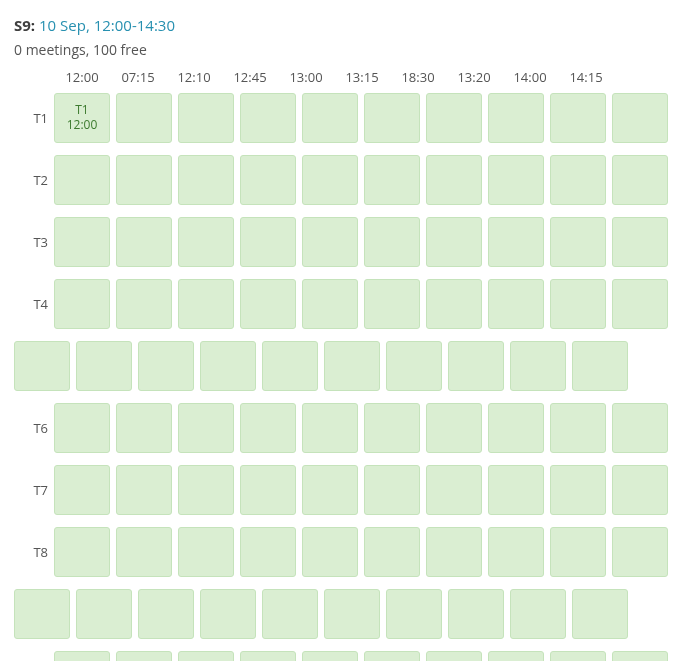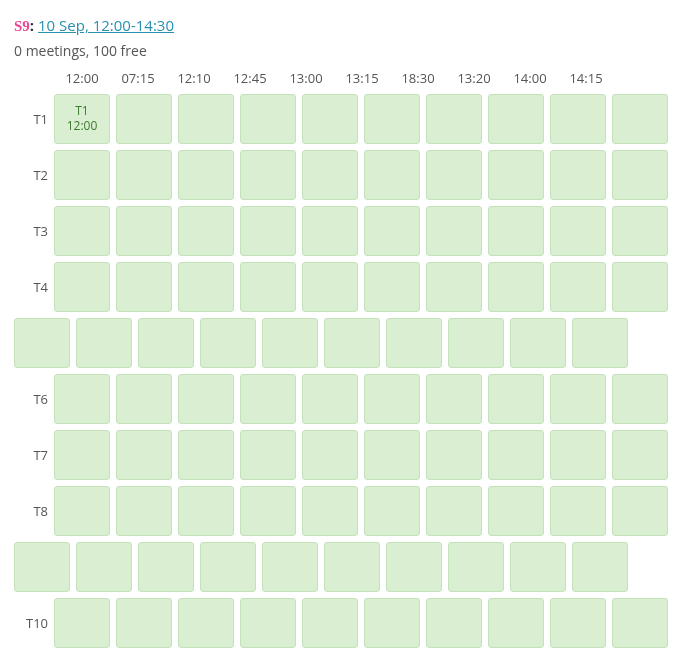--- a/index.html
+++ b/index.html
@@ -11,25 +11,24 @@
       height: 661px;
       padding: 16px 14px;
     }
     .header { margin-bottom: 6px; }
     .header-line {
       font-size: 15px;
       line-height: 1.3;
     }
     .page-title {
       font-weight: 700;
-      color: #ec4899;
-      font-family: Liberation Serif, serif;
+      color: #404040;
     }
     .colon { font-weight: 700; color: #333; }
-    .date-label { color: #2790b0; text-decoration: underline; }
+    .date-label { color: #2790b0; }
     .status-line {
       font-size: 14px;
       color: #555;
       margin-top: 4px;
     }
     .grid {
       display: inline-block;
     }
     .row { display: flex; }
     .corner, .col-head, .row-head {
@@ -37,21 +36,21 @@
       color: #555;
       text-align: center;
       display: flex;
       align-items: center;
       justify-content: center;
     }
     .corner, .row-head { width: 40px; }
     .col-head, .cell { width: 56px; }
     .col-head { height: 28px; padding-bottom: 4px; }
     .row-head { height: 50px; justify-content: flex-end; padding-right: 6px; }
-    .data-row { margin-bottom: 6px; }
+    .data-row { margin-bottom: 12px; }
     .cell {
       height: 50px;
       margin-right: 6px;
       border-radius: 3px;
       background: #daeed2;
       border: 1px solid #c5e3bb;
       display: flex;
       flex-direction: column;
       align-items: center;
       justify-content: center;

